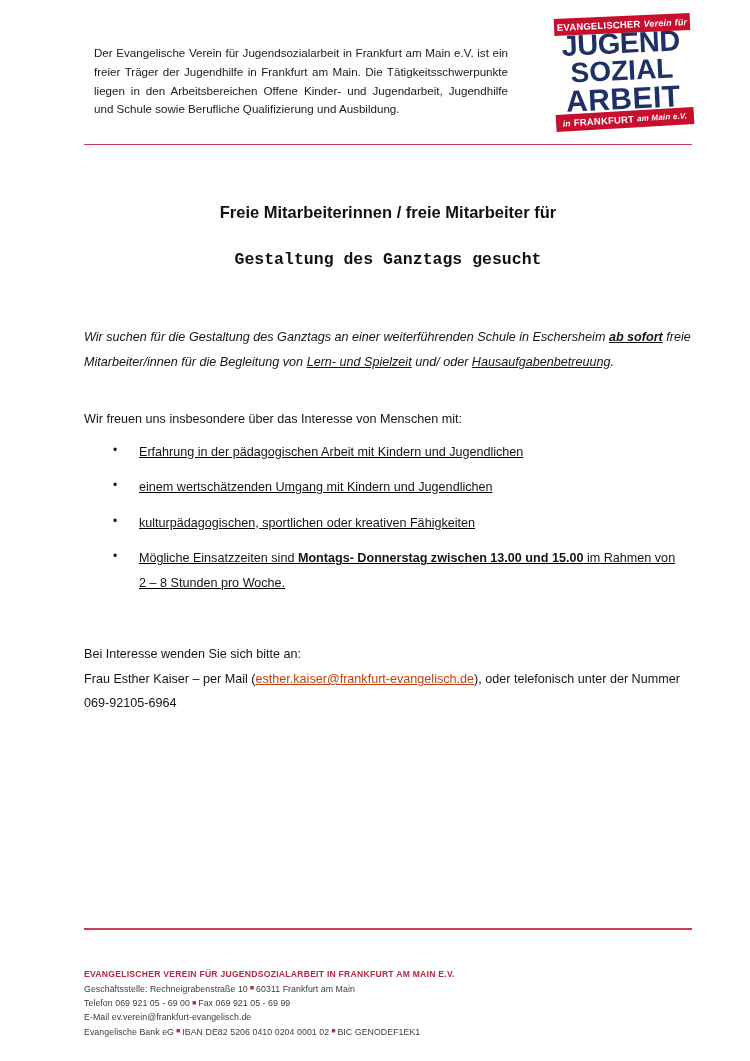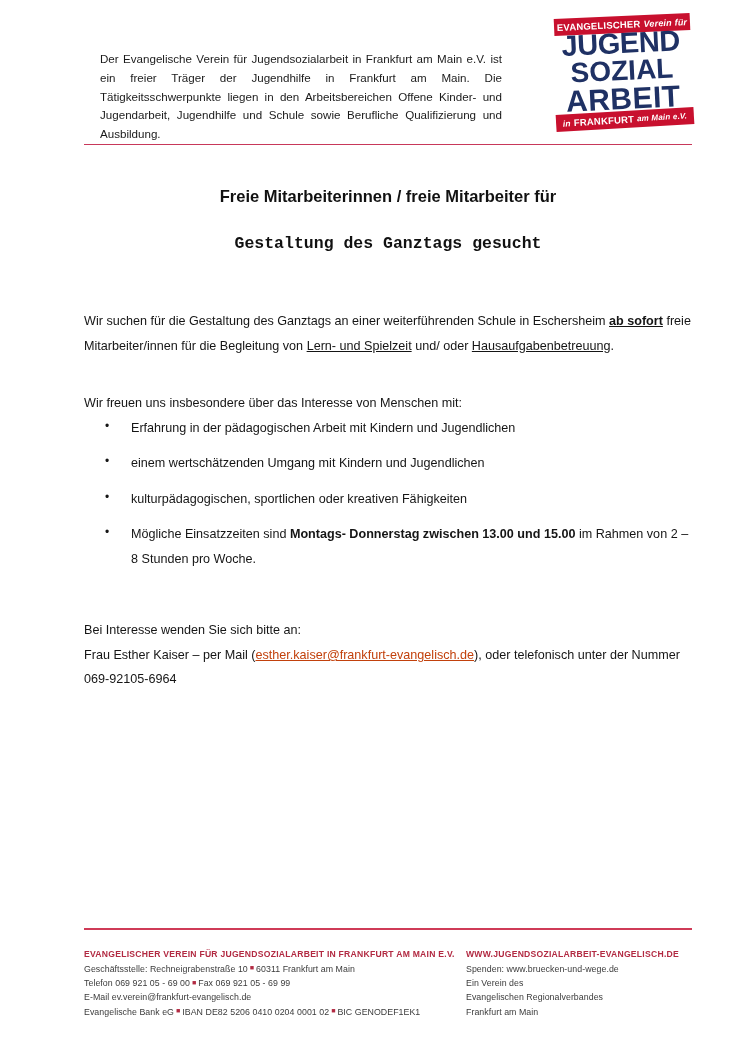--- a/index.html
+++ b/index.html
@@ -31,21 +31,21 @@
   .intro-block {
     position: absolute;
     left: 86px;
     top: 36px;
     width: 430px;
     font-size: 11.6px;
     line-height: 1.62;
     text-align: justify;
     color: #1a1a1a;
   }
-  .intro-block p { margin: 14px; }
+  .intro-block p { margin: 8px; }
 
   
   .logo {
     position: absolute;
     left: 548px;
     top: 8px;
     width: 148px;
     height: 126px;
   }
   .logo-inner {
@@ -130,53 +130,54 @@
     top: 928px;
     width: 608px;
     height: 2px;
     background: #CF3B57;
   }
 
   
   .content {
     position: absolute;
     left: 84px;
-    top: 188px;
+    top: 204px;
     width: 608px;
   }
   .doc-title {
     font-size: 16.5px;
     font-weight: bold;
     text-align: center;
     line-height: 1.0;
     color: #111;
   }
   .doc-title .t-line1 { display: block; }
   .doc-title .t-line2 { display: block; margin-top: 31px; font-family: Liberation Mono, monospace; }
 
   .para {
     font-size: 12.6px;
     line-height: 1.95;
     color: #151515;
   }
-  .para-lead { margin-top: 57px; }
+  .para-lead { margin-top: 57px; font-style: italic; }
   .para-interest { margin-top: 33px; }
 
   .b { font-weight: bold; }
   .u { text-decoration: underline; }
   .bu { font-weight: bold; text-decoration: underline; }
   a.maillink {
     color: #c2410c;
     text-decoration: underline;
   }
 
   ul.bullets {
     list-style: none;
-    margin: 0;
+    margin: 8px;
     padding: 0;
+    text-decoration: underline;
   }
   ul.bullets li {
     position: relative;
     font-size: 12.6px;
     line-height: 1.95;
     padding-left: 47px;
     margin-bottom: 11px;
     color: #151515;
   }
   ul.bullets li:before {
@@ -189,21 +190,21 @@
   .bullets-skills { margin-top: 10px; }
   .bullets-terms { margin-top: 56px; }
 
   .contact-block { margin-top: 47px; }
   .contact-block .para { margin: 0; }
 
   
   .footer {
     position: absolute;
     left: 84px;
-    top: 948px;
+    top: 968px;
     width: 612px;
     display: flex;
     gap: 0px;
   }
   .footer-col-left { width: 382px; }
   .footer-col-right { width: 230px; }
   .footer-head {
     color: #B22A42;
     font-size: 8.6px;
     font-weight: bold;
@@ -289,22 +290,15 @@
   <div class="rule-footer"></div>
 
   <div class="footer">
     <div class="footer-col-left">
       <div class="footer-head">EVANGELISCHER VEREIN FÜR JUGENDSOZIALARBEIT IN FRANKFURT AM MAIN E.V.</div>
       <div class="footer-line"><span>Geschäftsstelle: Rechneigrabenstraße 10</span><span class="sep">■</span><span>60311 Frankfurt am Main</span></div>
       <div class="footer-line"><span>Telefon 069 921 05 - 69 00</span><span class="sep">■</span><span>Fax 069 921 05 - 69 99</span></div>
       <div class="footer-line">E-Mail ev.verein@frankfurt-evangelisch.de</div>
       <div class="footer-line"><span>Evangelische Bank eG</span><span class="sep">■</span><span>IBAN DE82 5206 0410 0204 0001 02</span><span class="sep">■</span><span>BIC GENODEF1EK1</span></div>
     </div>
-    <div class="footer-col-right">
-      <div class="footer-head">WWW.JUGENDSOZIALARBEIT-EVANGELISCH.DE</div>
-      <div class="footer-line">Spenden: www.bruecken-und-wege.de</div>
-      <div class="footer-line">Ein Verein des</div>
-      <div class="footer-line">Evangelischen Regionalverbandes</div>
-      <div class="footer-line">Frankfurt am Main</div>
-    </div>
   </div>
 
 </div>
 
 </body></html>

